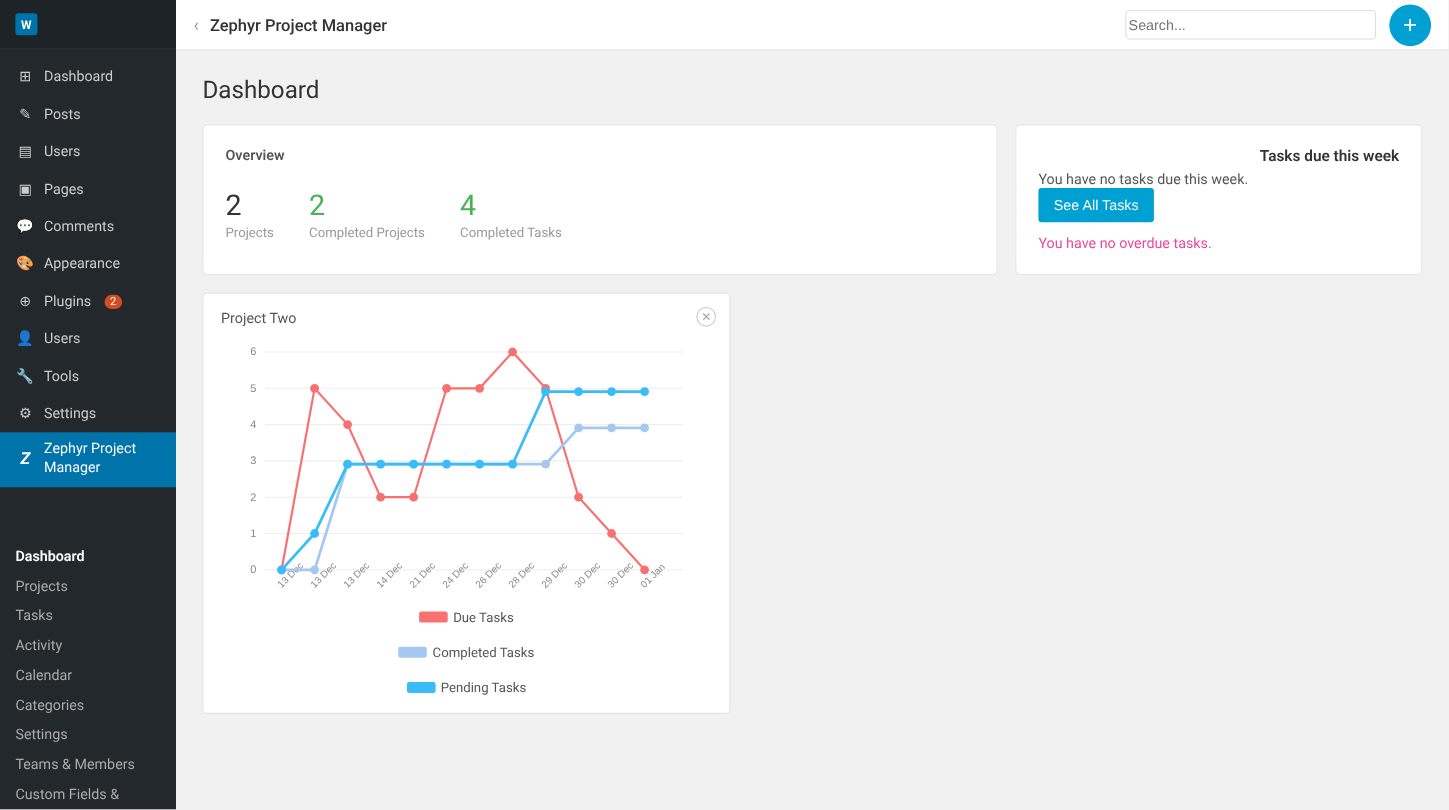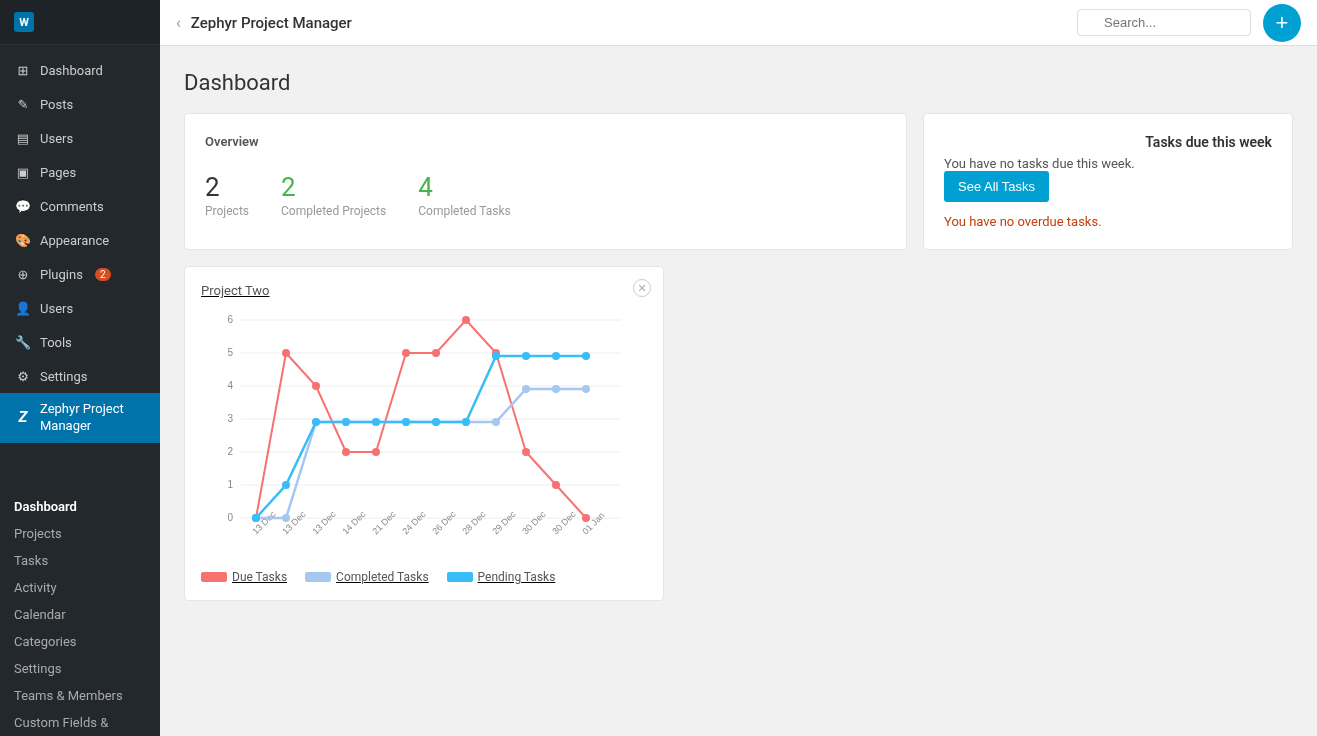--- a/index.html
+++ b/index.html
@@ -81,24 +81,24 @@
       padding: 0 16px;
       flex-shrink: 0;
     }
     .topbar-left { display: flex; align-items: center; gap: 10px; }
     .topbar-back { color: #999; font-size: 16px; cursor: pointer; }
     .topbar-title { font-size: 15px; font-weight: 500; color: #333; }
     .topbar-right { display: flex; align-items: center; gap: 12px; }
     .search-box {
       border: 1px solid #ddd;
       border-radius: 4px;
-      padding: 5px 26px;
+      padding: 5px 2px;
       font-size: 13px;
       color: #999;
-      width: 174px;
+      width: 228px;
       outline: none;
       background: #fff;
     }
     .add-btn {
       width: 38px; height: 38px;
       background: #00a0d2;
       border-radius: 50%;
       display: flex; align-items: center; justify-content: center;
       color: #fff; font-size: 22px; cursor: pointer; border: none;
       flex-shrink: 0;
@@ -139,43 +139,43 @@
       color: #fff;
       border: none;
       border-radius: 3px;
       padding: 8px 14px;
       font-size: 13px;
       cursor: pointer;
       margin-bottom: 12px;
       display: inline-block;
       text-align: center;
     }
-    .overdue-info { font-size: 13px; color: #c2410c; }
+    .overdue-info { font-size: 13px; color: #ec4899; }
 
     
     .chart-card {
       background: #fff;
       border: 1px solid #e5e5e5;
       border-radius: 4px;
       padding: 16px;
       position: relative;
     }
     .chart-title { font-size: 13px; color: #555; margin-bottom: 12px; }
     .chart-close {
       position: absolute; top: 12px; right: 12px;
       color: #aaa; font-size: 14px; cursor: pointer;
       width: 18px; height: 18px;
       border: 1px solid #ccc; border-radius: 50%;
       display: flex; align-items: center; justify-content: center;
       font-size: 11px;
     }
     .chart-legend {
       display: flex; gap: 18px; align-items: center;
-      margin-top: 26px;
-      font-size: 12px; color: #555;
+      margin-top: 10px;
+      font-size: 12px; color: #555; flex-direction: column;
     }
     .legend-item { display: flex; align-items: center; gap: 5px; }
     .legend-color {
       width: 26px; height: 10px; border-radius: 2px;
     }
 
     svg text { font-family: -apple-system, sans-serif; }
   </style>
 </head>
 <body>
@@ -282,21 +282,21 @@
       </div>
 
       <div class="card tasks-card">
         <div class="tasks-title">Tasks due this week</div>
         <div class="tasks-info">You have no tasks due this week.</div>
         <button class="see-all-btn">See All Tasks</button>
         <div class="overdue-info">You have no overdue tasks.</div>
       </div>
     </div>
 
-    <div class="chart-card" style="max-width: 480px; text-decoration: underline;">
+    <div class="chart-card" style="max-width: 480px;">
       <div class="chart-title">Project Two</div>
       <div class="chart-close">✕</div>
 
       
       <svg width="440" height="230" viewBox="0 0 440 230">
 
         <line x1="40" y1="10" x2="420" y2="10" stroke="#eee" stroke-width="1"></line>
         <line x1="40" y1="43" x2="420" y2="43" stroke="#eee" stroke-width="1"></line>
         <line x1="40" y1="76" x2="420" y2="76" stroke="#eee" stroke-width="1"></line>
         <line x1="40" y1="109" x2="420" y2="109" stroke="#eee" stroke-width="1"></line>

